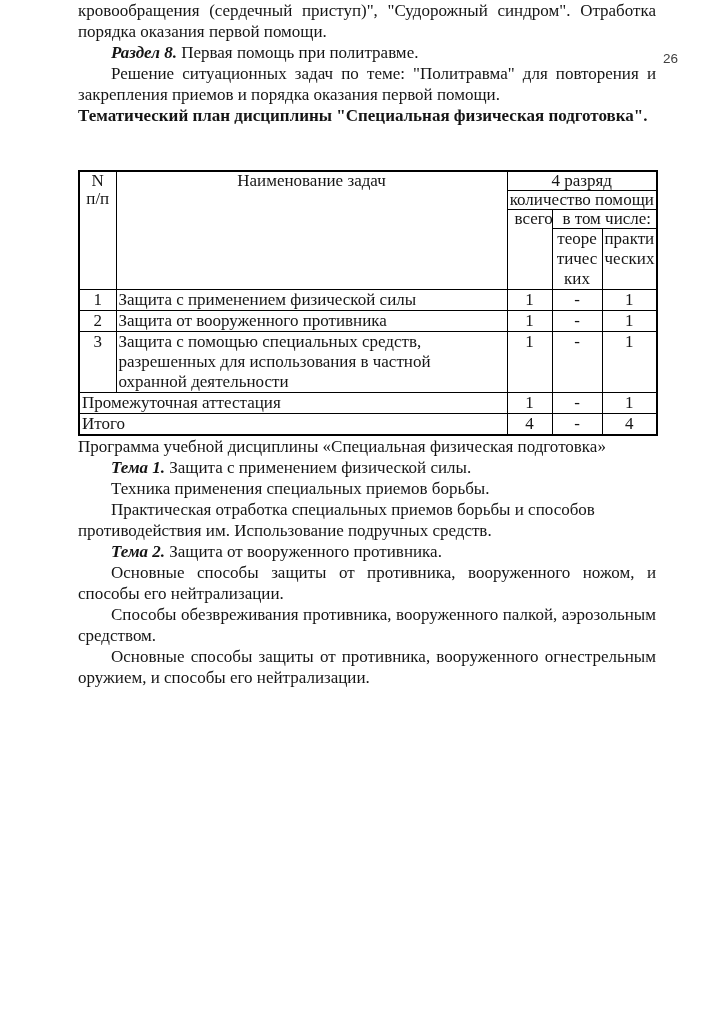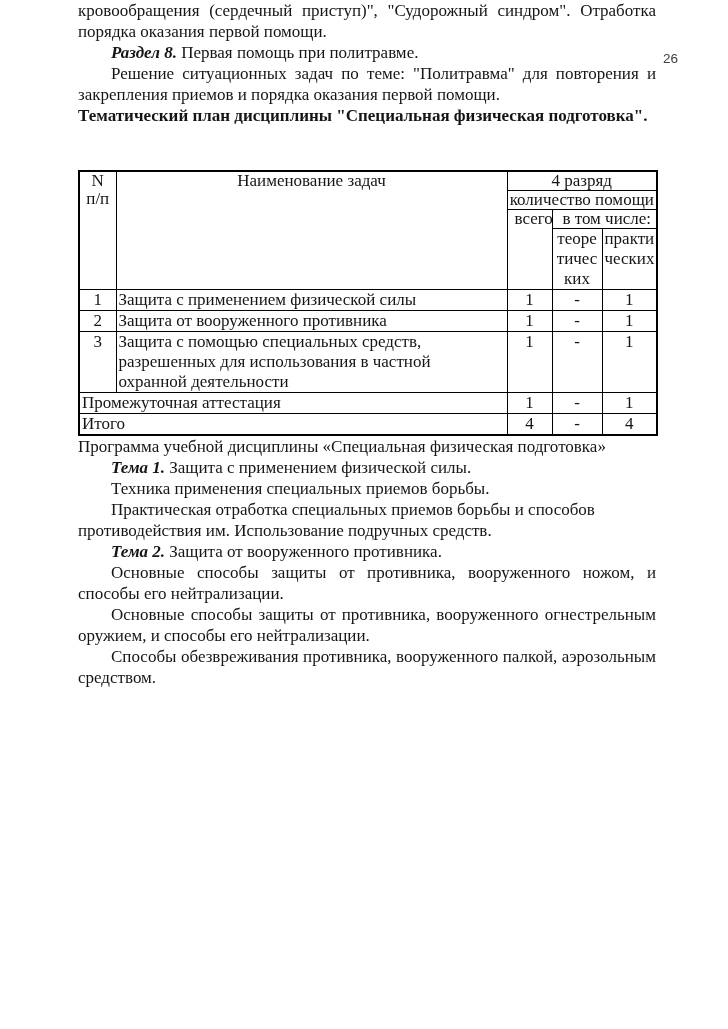--- a/index.html
+++ b/index.html
@@ -166,18 +166,18 @@
     <p class="p-tema1 ind"><b>Тема 1.</b><span> Защита с применением физической силы.</span></p>
 
     <p class="p-tekhnika ind">Техника применения специальных приемов борьбы.</p>
 
     <p class="ind">Практическая отработка специальных приемов борьбы и способов противодействия им. Использование подручных средств.</p>
 
     <p class="ind"><b>Тема 2.</b><span> Защита от вооруженного противника.</span></p>
 
     <p class="p-osn1 ind just">Основные способы защиты от противника, вооруженного ножом, и способы его нейтрализации.</p>
 
+    <p class="ind just">Способы обезвреживания противника, вооруженного палкой, аэрозольным средством.</p>
+
     <p class="ind just">Основные способы защиты от противника, вооруженного огнестрельным оружием, и способы его нейтрализации.</p>
-
-    <p class="ind just">Способы обезвреживания противника, вооруженного палкой, аэрозольным средством.</p>
 
   </div>
 </div>
 
 </body></html>

